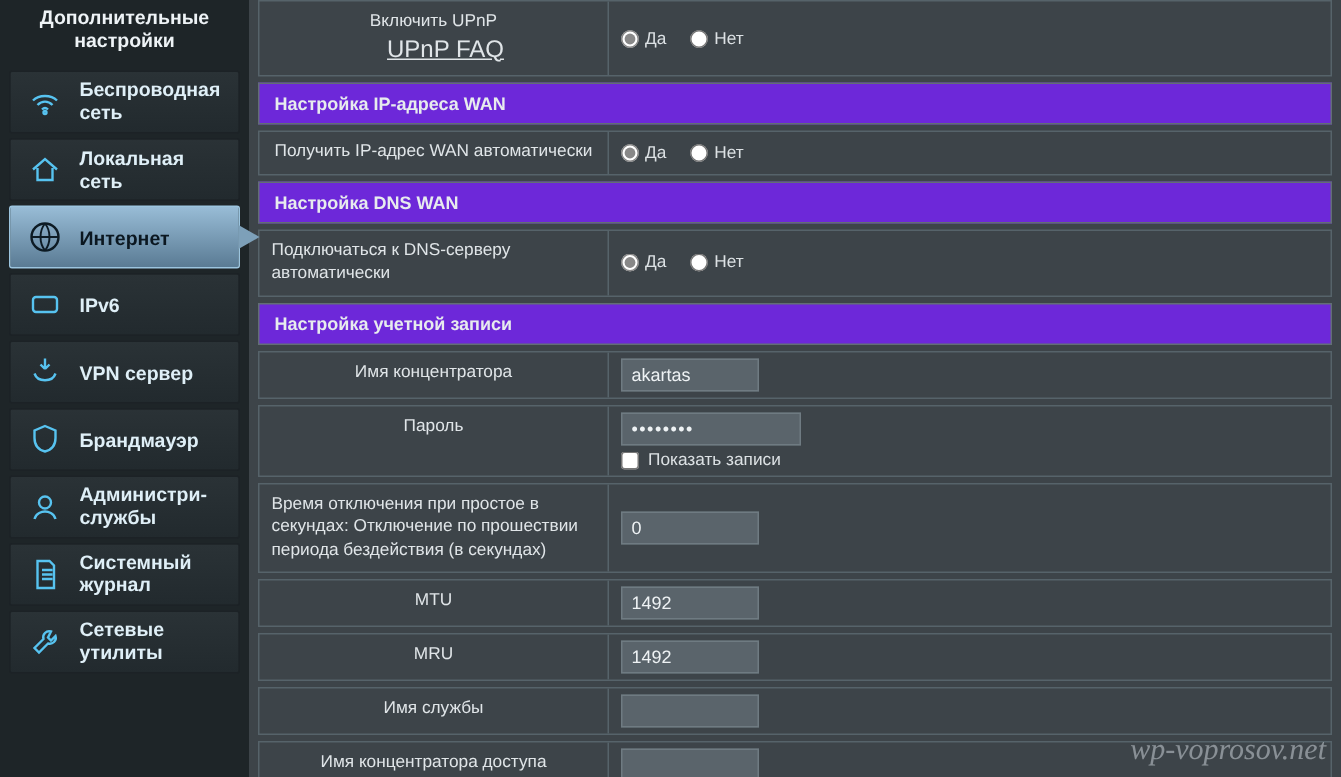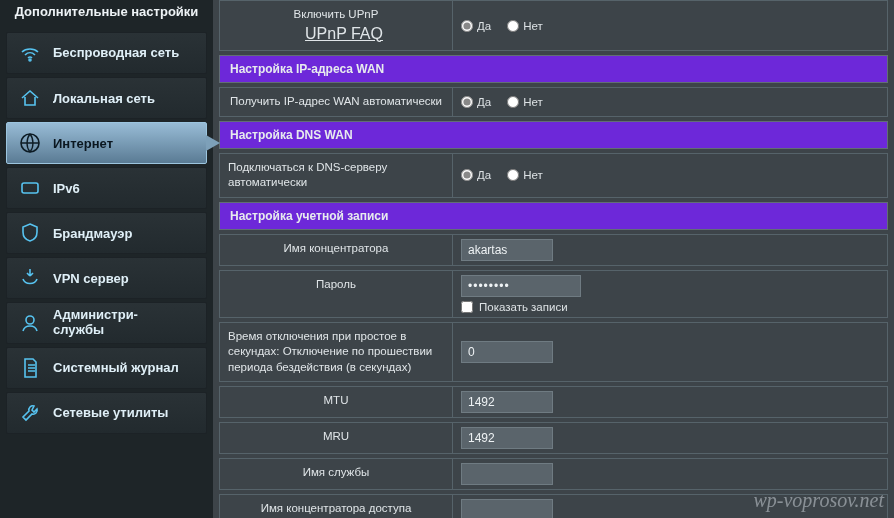--- a/index.html
+++ b/index.html
@@ -8,21 +8,21 @@
     font-size: 12px;
     background: #3d4449;
     color: #fff;
     width: 894px;
     height: 518px;
     overflow: hidden;
     display: flex;
   }
   
   .sidebar {
-    width: 213px;
+    width: 166px;
     background: #1e2528;
     padding: 0 6px 6px 6px;
     display: flex;
     flex-direction: column;
     gap: 3px;
   }
   .sidebar-header {
     text-align: center;
     font-weight: bold;
     font-size: 13px;
@@ -191,33 +191,33 @@
       <svg viewBox="0 0 26 26">
           <rect class="s" x="5" y="8" width="16" height="10" rx="2" stroke-width="1.6"></rect>
         </svg>
     </span>
     <span>IPv6</span>
   </div>
 
   <div class="nav-item">
     <span class="nav-icon">
       <svg viewBox="0 0 26 26">
+          <path class="s" stroke-width="1.6" d="M13 4v7m0 0l-3-3m3 3l3-3M6 14c2 6 12 6 14 0"></path>
+        </svg>
+    </span>
+    <span>VPN сервер</span>
+  </div>
+
+  <div class="nav-item">
+    <span class="nav-icon">
+      <svg viewBox="0 0 26 26">
           <path class="s" stroke-width="1.6" d="M13 4l7 3v5c0 5-3 8-7 9-4-1-7-4-7-9V7z"></path>
         </svg>
     </span>
     <span>Брандмауэр</span>
-  </div>
-
-  <div class="nav-item">
-    <span class="nav-icon">
-      <svg viewBox="0 0 26 26">
-          <path class="s" stroke-width="1.6" d="M13 4v7m0 0l-3-3m3 3l3-3M6 14c2 6 12 6 14 0"></path>
-        </svg>
-    </span>
-    <span>VPN сервер</span>
   </div>
 
   <div class="nav-item two-line">
     <span class="nav-icon">
       <svg viewBox="0 0 26 26">
           <circle class="s" cx="13" cy="10" r="4" stroke-width="1.6"></circle>
           <path class="s" stroke-width="1.6" d="M6 21c1-4 5-5 7-5s6 1 7 5"></path>
         </svg>
     </span>
     <span style="white-space:pre-line">Администри-

